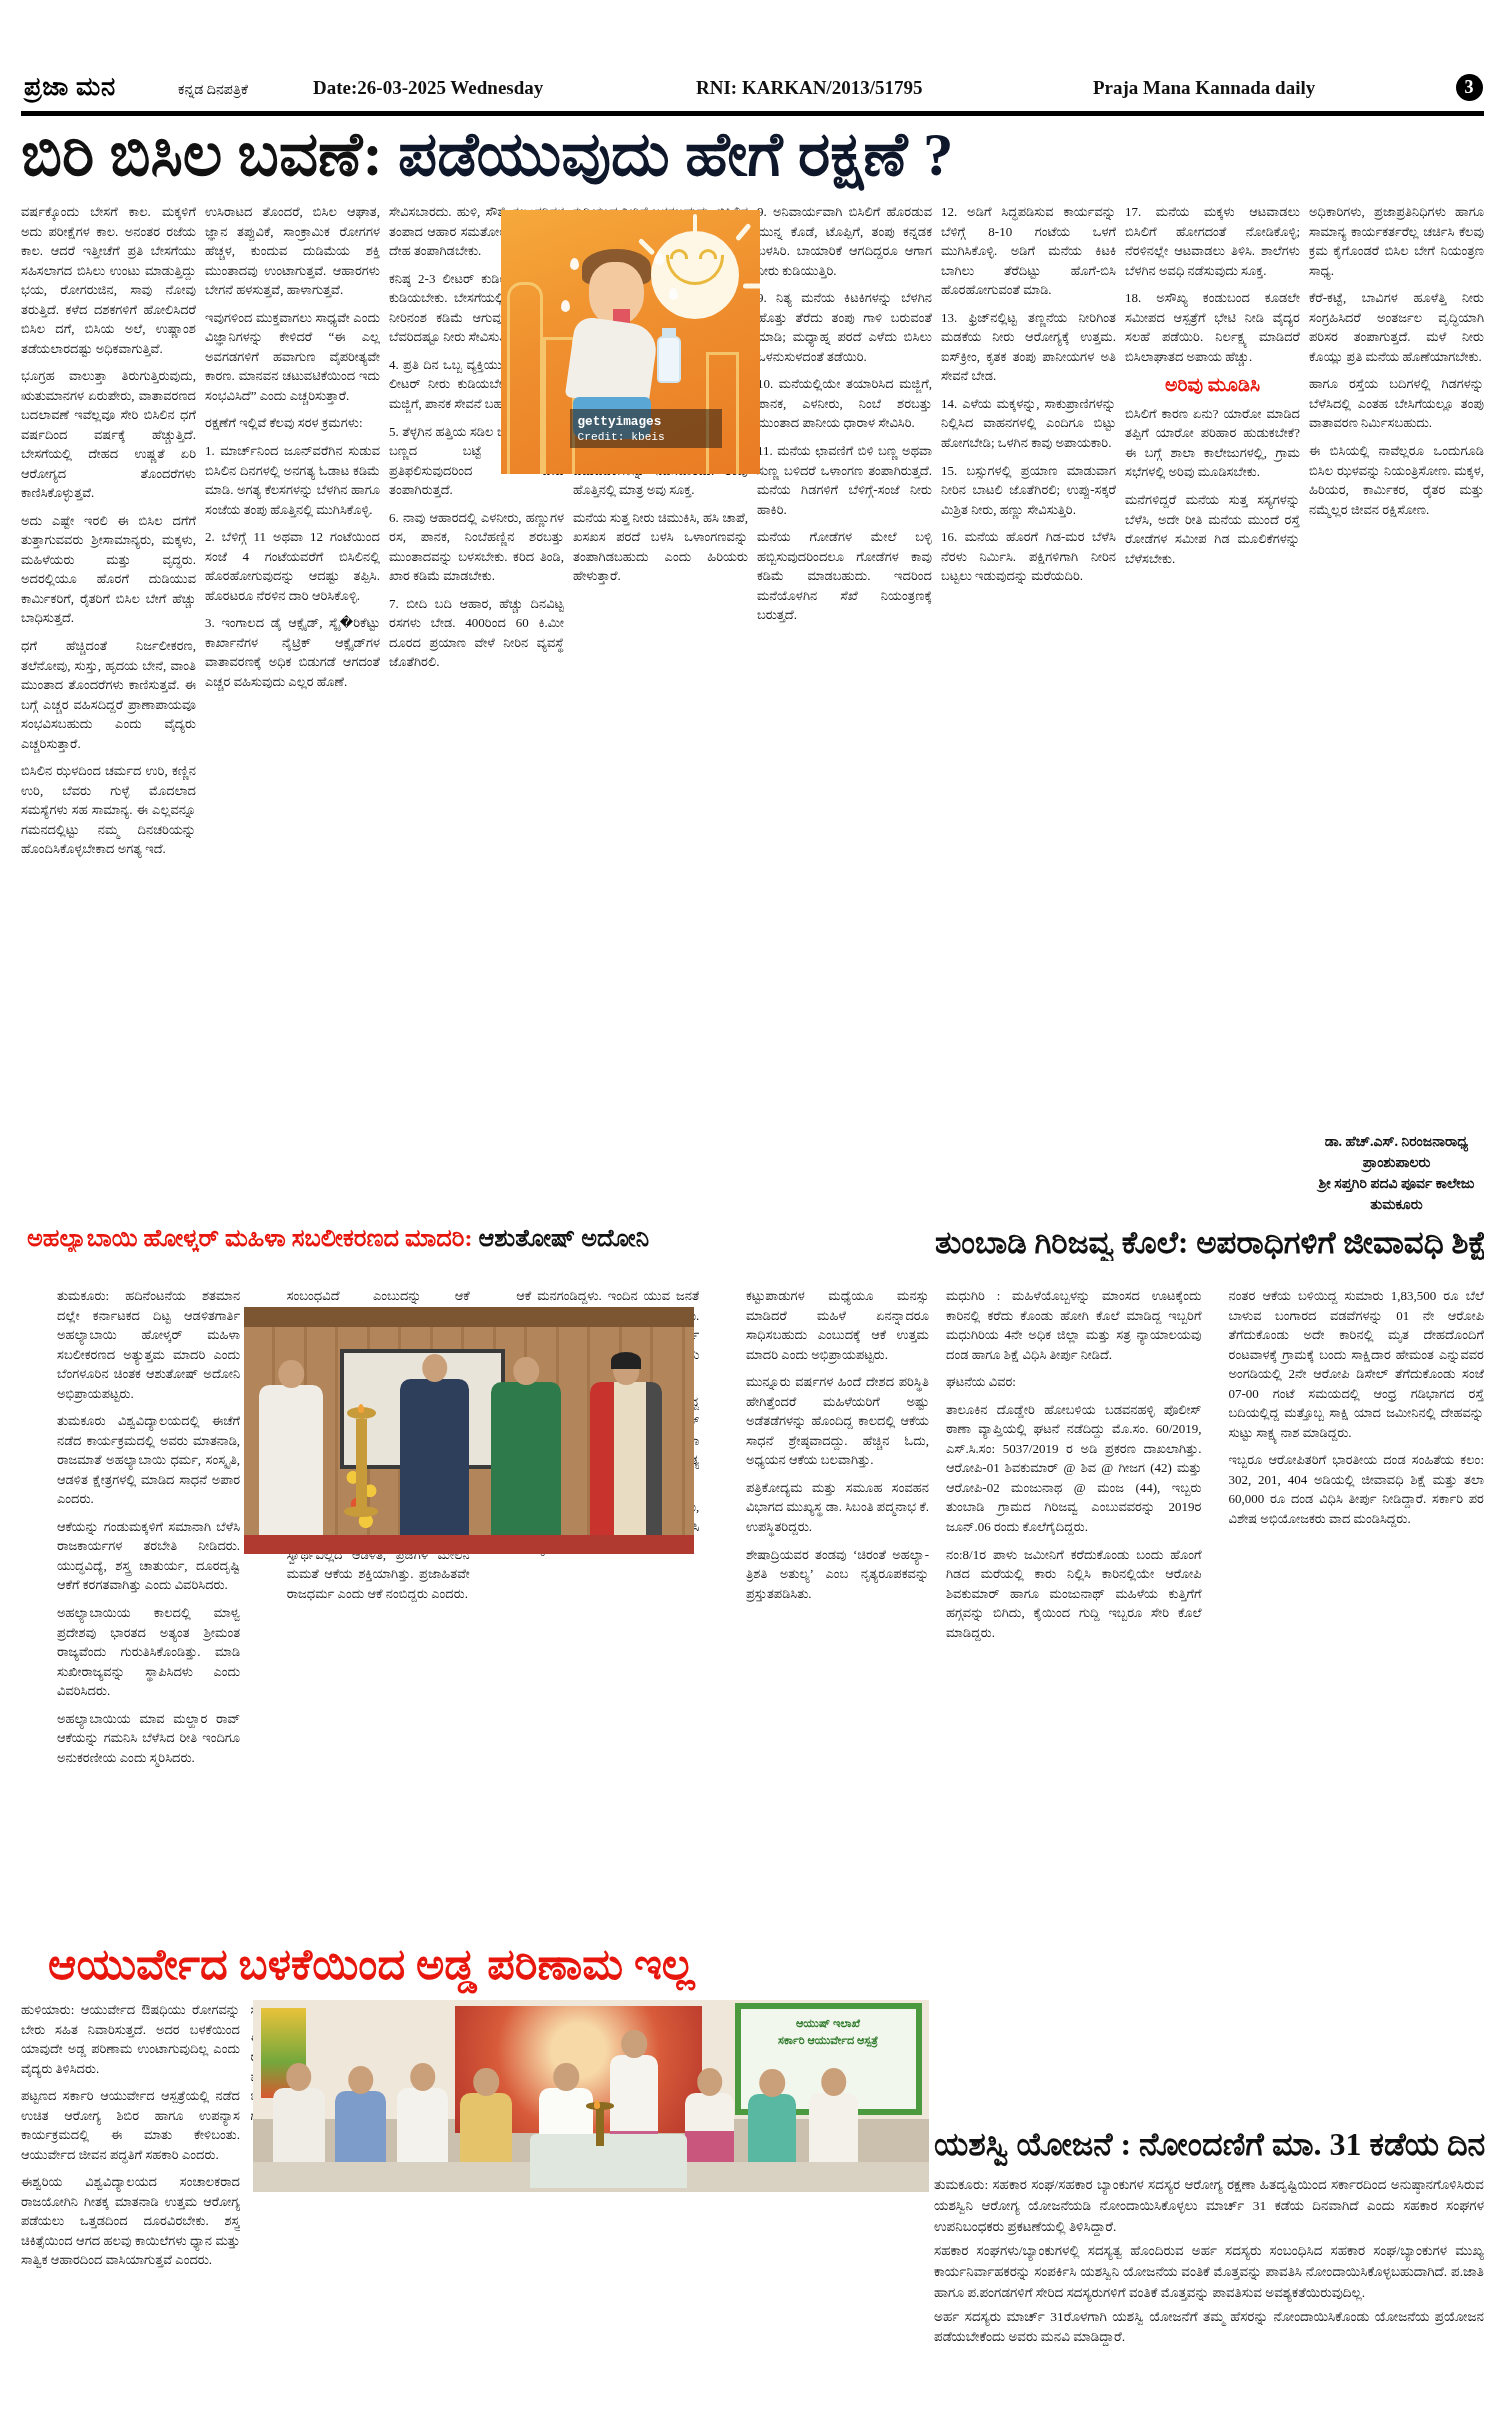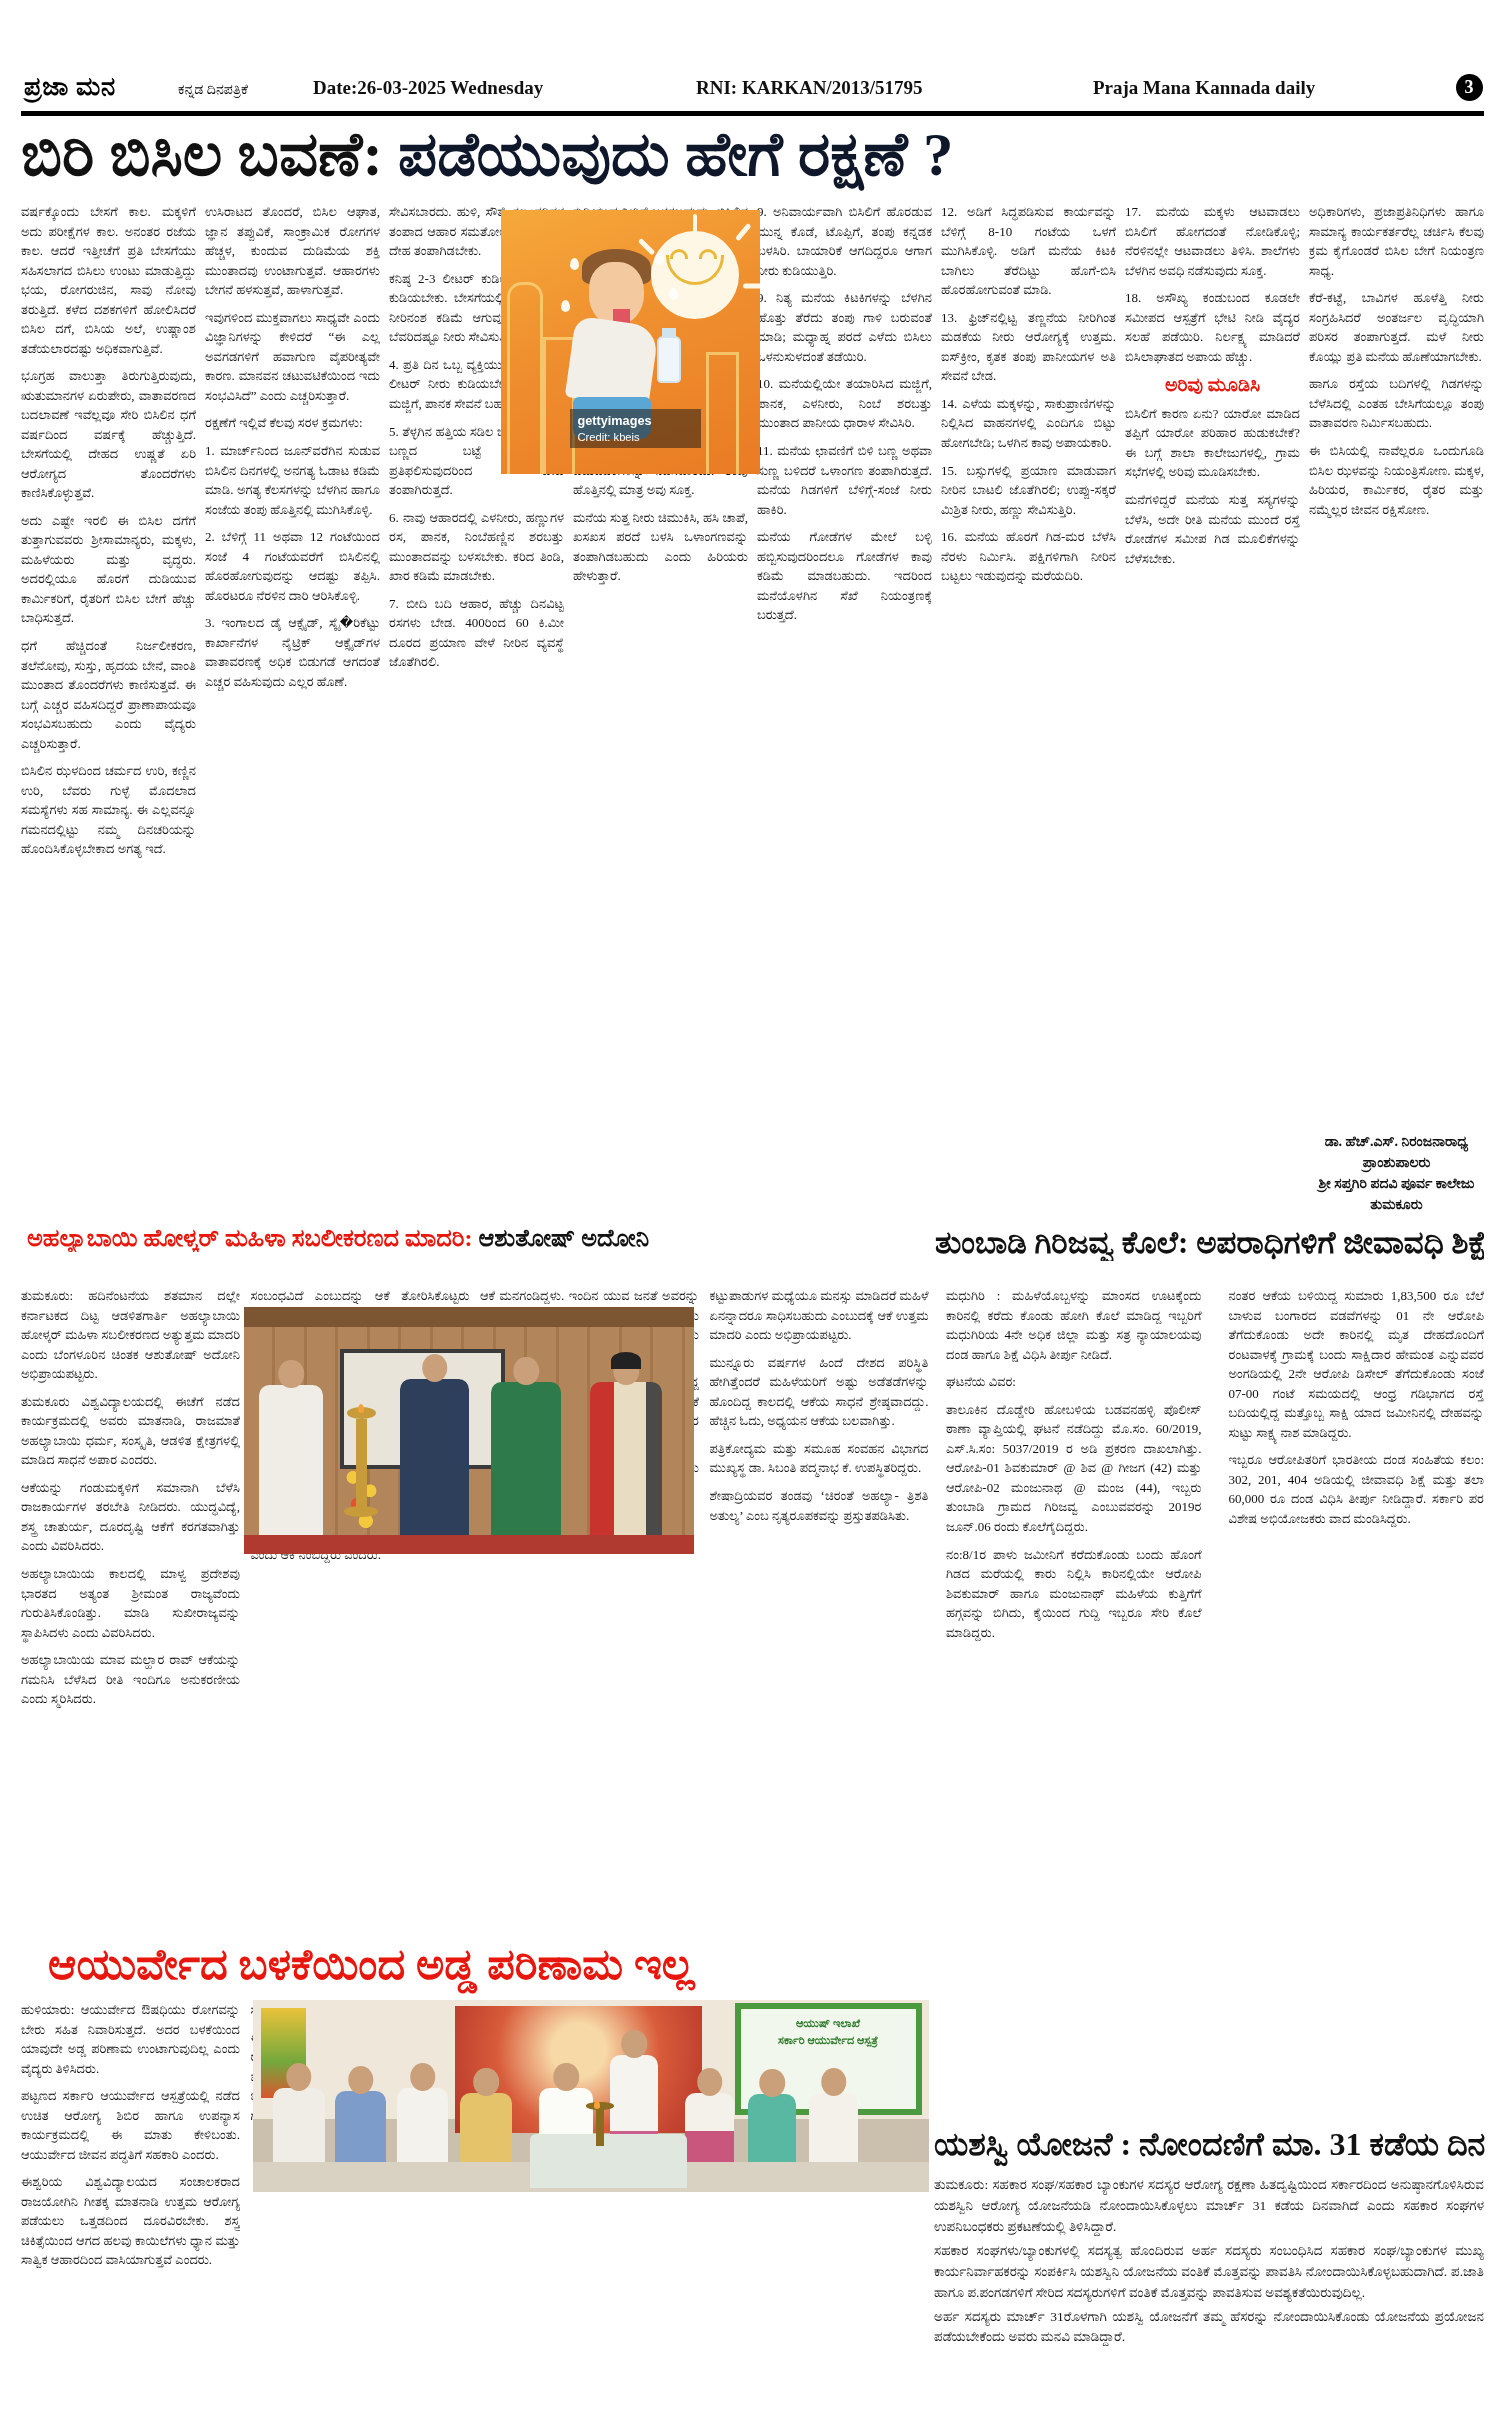--- a/index.html
+++ b/index.html
@@ -28,21 +28,21 @@
   #headline4{position:absolute;left:21px;top:1940px;width:908px;font-size:43px;font-weight:bold;
              color:#e8170d;white-space:nowrap;padding-left:27px;box-sizing:border-box;}
   #headline5{position:absolute;left:934px;top:2126px;width:550px;font-size:32px;font-weight:bold;color:#121212;white-space:nowrap;}
   
   .art{position:absolute;display:flex;}
   .col{overflow:hidden;box-sizing:border-box;}
   .col p{margin:0 0 8.2px 0;text-align:justify;font-size:13px;line-height:1.5;}
   #article1{left:21px;top:202px;width:1463px;height:1013px;gap:9px;}
   #article1 .col{width:175px;height:1013px;}
   #article2{left:21px;top:1286px;width:908px;height:648px;gap:10.5px;}
-  #article2 .col{width:219px;height:648px;}
+  #article2 .col{width:219px;height:648px;margin-left:36px;}
   #article3{left:934px;top:1286px;width:550px;height:834px;gap:15px;}
   #article3 .col{width:268px;height:834px;margin-left:12px;}
   #article4{left:21px;top:2000px;width:908px;height:414px;gap:10.5px;}
   #article4 .col{width:219px;height:414px;}
   #article5{position:absolute;left:934px;top:2175px;width:550px;height:187px;overflow:hidden;}
   #article5 p{margin:0 0 3px 0;text-align:justify;font-size:13.5px;line-height:1.55;}
   .subhead-red{color:#e8170d;font-weight:bold;font-size:19px;text-align:center;margin:4.5px 0 7.5px;}
   .byline{margin-top:auto;text-align:center;font-weight:bold;font-size:14px;line-height:1.5;}
   #col8{display:flex;flex-direction:column;}
   #col8 .coltext{flex:1 1 auto;overflow:hidden;}
@@ -56,22 +56,22 @@
   .ray{position:absolute;background:#fff7e6;width:4.5px;height:19.5px;border-radius:3px;}
   .bldg{position:absolute;border:3px solid #f8d27a;border-bottom:none;opacity:.8;}
   .man-head{position:absolute;left:88px;top:52px;width:55px;height:63px;background:#f3c9a0;border-radius:42% 46% 48% 46%;}
   .man-hair{position:absolute;left:81px;top:39px;width:69px;height:36px;background:#8a5a2e;border-radius:50% 50% 20% 20%;}
   .man-body{position:absolute;left:69px;top:111px;width:84px;height:82px;background:#f2efe8;border-radius:18px 27px 6px 6px;transform:rotate(8deg);}
   .man-shorts{position:absolute;left:72px;top:187px;width:78px;height:42px;background:#5aa7d6;border-radius:6px 6px 10.5px 10.5px;}
   .man-tongue{position:absolute;left:112px;top:99px;width:16.5px;height:22.5px;background:#e0555f;border-radius:0 0 9px 9px;}
   .bottle{position:absolute;left:156px;top:126px;width:19.5px;height:43px;background:#eef6fb;border:2.2px solid #cfe4ef;border-radius:6px 6px 4.5px 4.5px;}
   .bottle-cap{position:absolute;left:161px;top:118px;width:13.5px;height:9px;background:#cfe4ef;}
   .sweat{position:absolute;width:9px;height:12px;background:#fdfdfd;border-radius:50% 50% 50% 50%/60% 60% 40% 40%;opacity:.95;}
-  .getty{position:absolute;left:69px;bottom:25.5px;width:131px;height:39px;background:rgba(40,30,20,.55);
-         color:#fff;font-family:Liberation Sans, sans-serif;font-size:11.2px;padding:3.7px 7.5px;box-sizing:border-box;line-height:1.35;}
+  .getty{position:absolute;left:69px;bottom:25.5px;width:152px;height:39px;background:rgba(40,30,20,.55);
+         color:#fff;font-family:Liberation Mono, monospace;font-size:11.2px;padding:3.7px 7.5px;box-sizing:border-box;line-height:1.35;}
   .getty b{font-size:12.7px;}
   
   .photo{position:absolute;overflow:hidden;z-index:5;}
   #photo1{left:223px;top:21px;width:450px;height:247px;
           background:repeating-linear-gradient(90deg,#b2855a 0 28.5px,#a4764b 28.5px 31.5px);}
   #photo1 .beam{position:absolute;left:0;top:0;width:100%;height:19.5px;background:#7c5633;}
   #photo1 .screen{position:absolute;left:96px;top:42px;width:157px;height:112px;background:#e9e4da;border:4.5px solid #3a3a3a;}
   #photo1 .carpet{position:absolute;left:0;bottom:0;width:100%;height:19.5px;background:#b03a30;}
   .fig{position:absolute;border-radius:10.5px 10.5px 0 0;}
   .fig::before{content:"";position:absolute;left:50%;top:-25.5px;transform:translateX(-50%);

